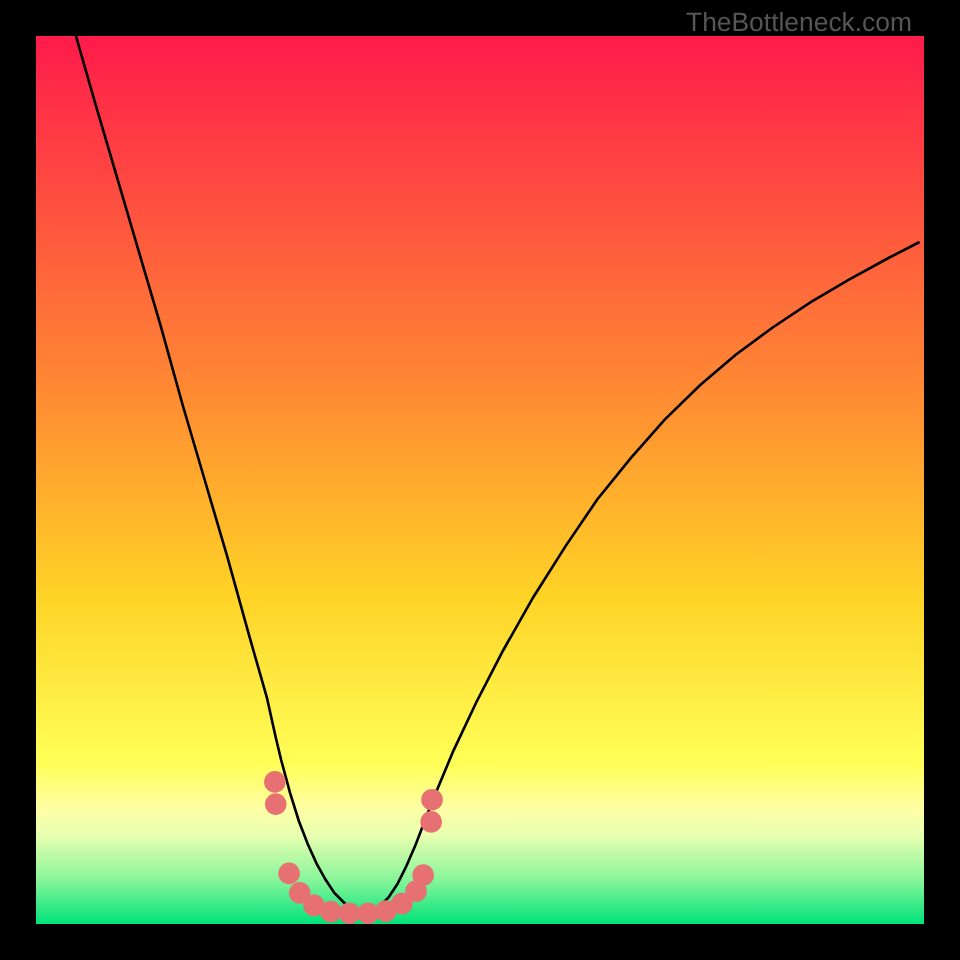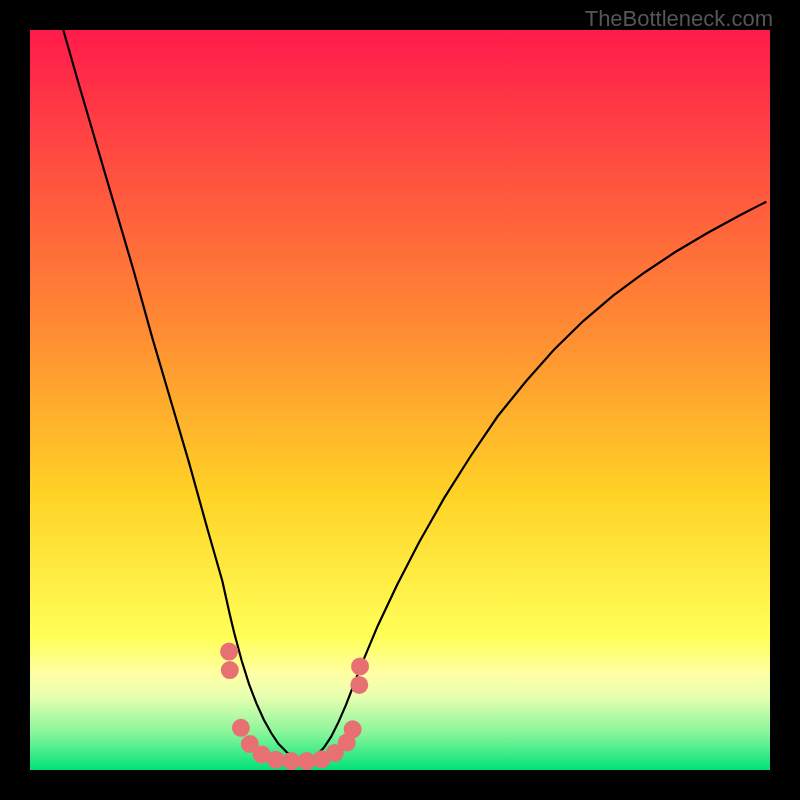--- a/index.html
+++ b/index.html
@@ -1,17 +1,17 @@
 <!DOCTYPE html>
 <html><head>
 <meta charset="utf-8">
 <style>
 html,body{margin:0;padding:0;width:800px;height:800px;background:#000;overflow:hidden}
 #plot{position:absolute;left:30px;top:30px;width:740px;height:740px;}
-#attr{position:absolute;top:6px;right:27px;font-family:Arial,Helvetica,sans-serif;font-size:22px;color:#565656;}
+#attr{position:absolute;top:6px;right:40px;font-family:Arial,Helvetica,sans-serif;font-size:22px;color:#565656;}
 </style>
 </head>
 <body>
 
 <div id="attr">TheBottleneck.com</div>
 
 <svg id="plot" viewBox="0 0 740 740" preserveAspectRatio="none">
   <defs>
     <linearGradient id="bg" x1="0" y1="0" x2="0" y2="1">
       <stop offset="0%" stop-color="#ff1b4b"></stop>

